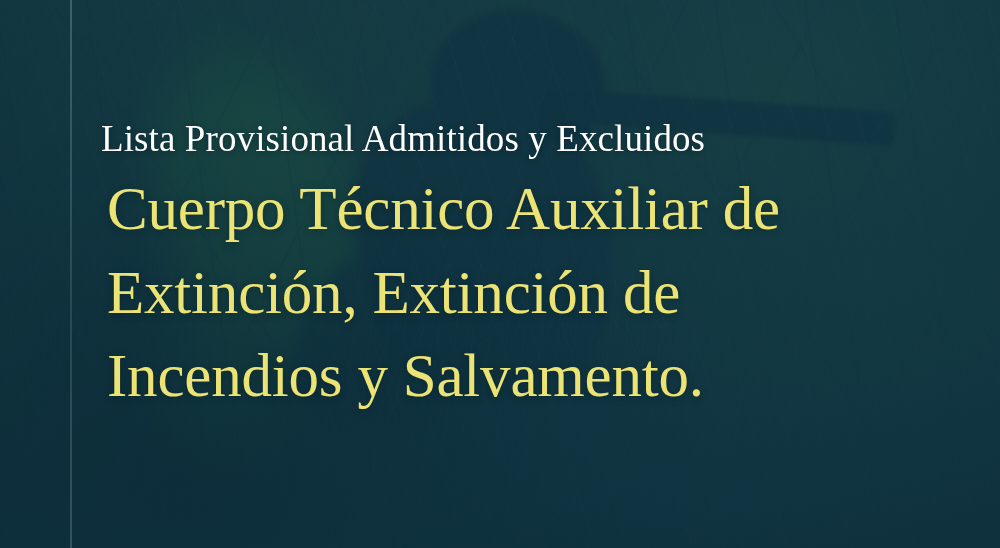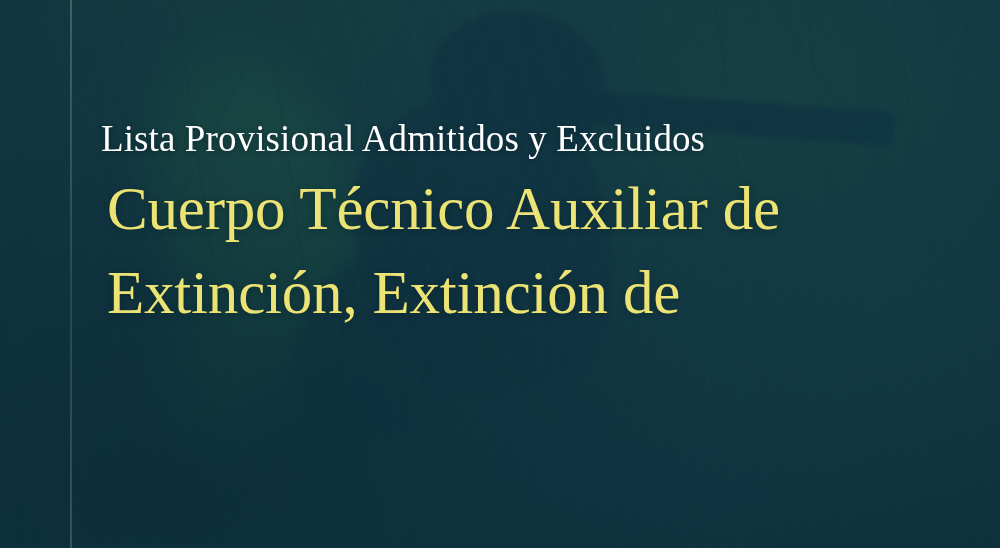--- a/index.html
+++ b/index.html
@@ -218,16 +218,17 @@
   <div class="overlay-teal"></div>
   <div class="overlay-teal-2"></div>
   <div class="overlay-vignette"></div>
   <div class="seam-line"></div>
 
   <div class="text-block">
     <p class="subtitle">Lista Provisional Admitidos y Excluidos</p>
     <h1 class="title">
       <span class="tline">Cuerpo Técnico Auxiliar de</span>
       <span class="tline">Extinción, Extinción de</span>
+      <span class="tline">Incendios y Salvamento.</span>
     </h1>
   </div>
 
 </div>
 
 </body></html>

